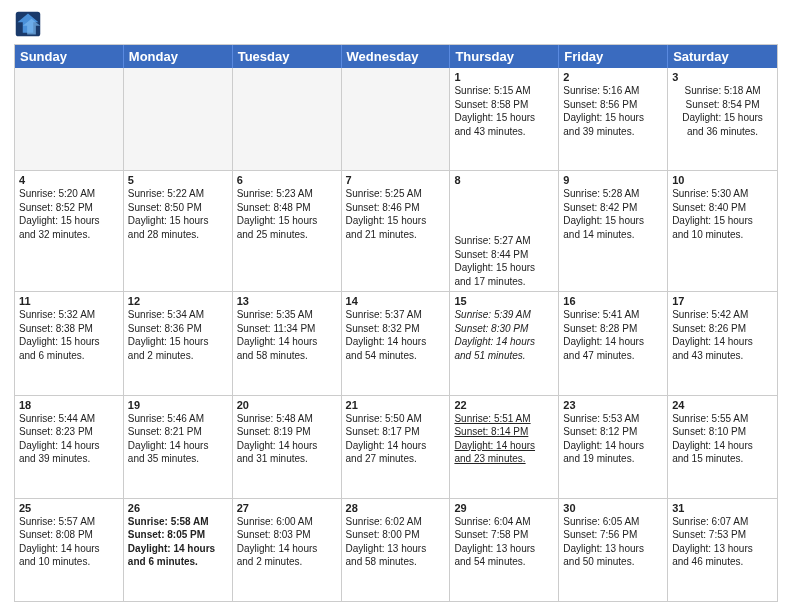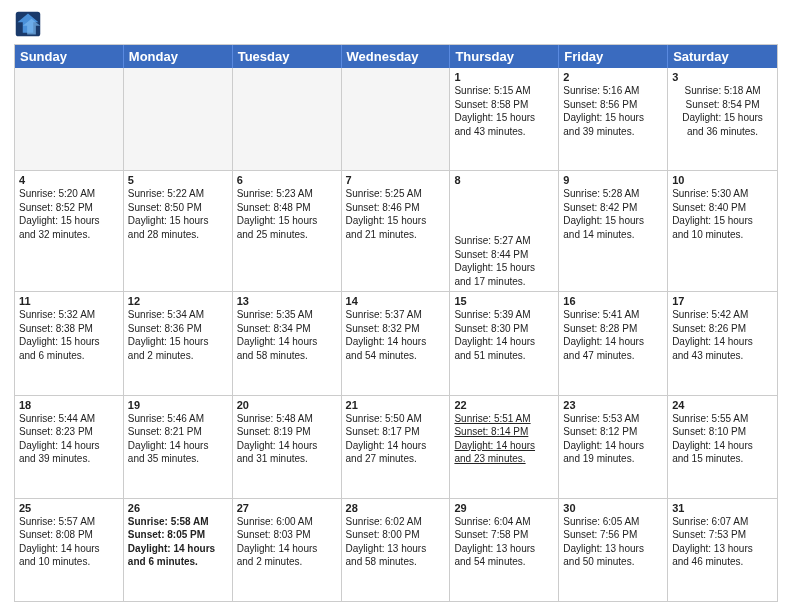--- a/index.html
+++ b/index.html
@@ -229,34 +229,34 @@
           <div class="cal-cell">
             <span class="day-num">12</span>
             <div class="day-info" style="white-space: pre-line;">Sunrise: 5:34 AM
 Sunset: 8:36 PM
 Daylight: 15 hours
 and 2 minutes.</div>
           </div>
           <div class="cal-cell">
             <span class="day-num">13</span>
             <div class="day-info" style="white-space: pre-line;">Sunrise: 5:35 AM
-Sunset: 8:34 PM
+Sunset: 11:34 PM
 Daylight: 14 hours
 and 58 minutes.</div>
           </div>
           <div class="cal-cell">
             <span class="day-num">14</span>
             <div class="day-info" style="white-space: pre-line;">Sunrise: 5:37 AM
 Sunset: 8:32 PM
 Daylight: 14 hours
 and 54 minutes.</div>
           </div>
           <div class="cal-cell">
             <span class="day-num">15</span>
-            <div class="day-info" style="white-space: pre-line;">Sunrise: 5:39 AM
+            <div class="day-info" style="white-space: pre-line; font-style: italic;">Sunrise: 5:39 AM
 Sunset: 8:30 PM
 Daylight: 14 hours
 and 51 minutes.</div>
           </div>
           <div class="cal-cell">
             <span class="day-num">16</span>
             <div class="day-info" style="white-space: pre-line;">Sunrise: 5:41 AM
 Sunset: 8:28 PM
 Daylight: 14 hours
 and 47 minutes.</div>

